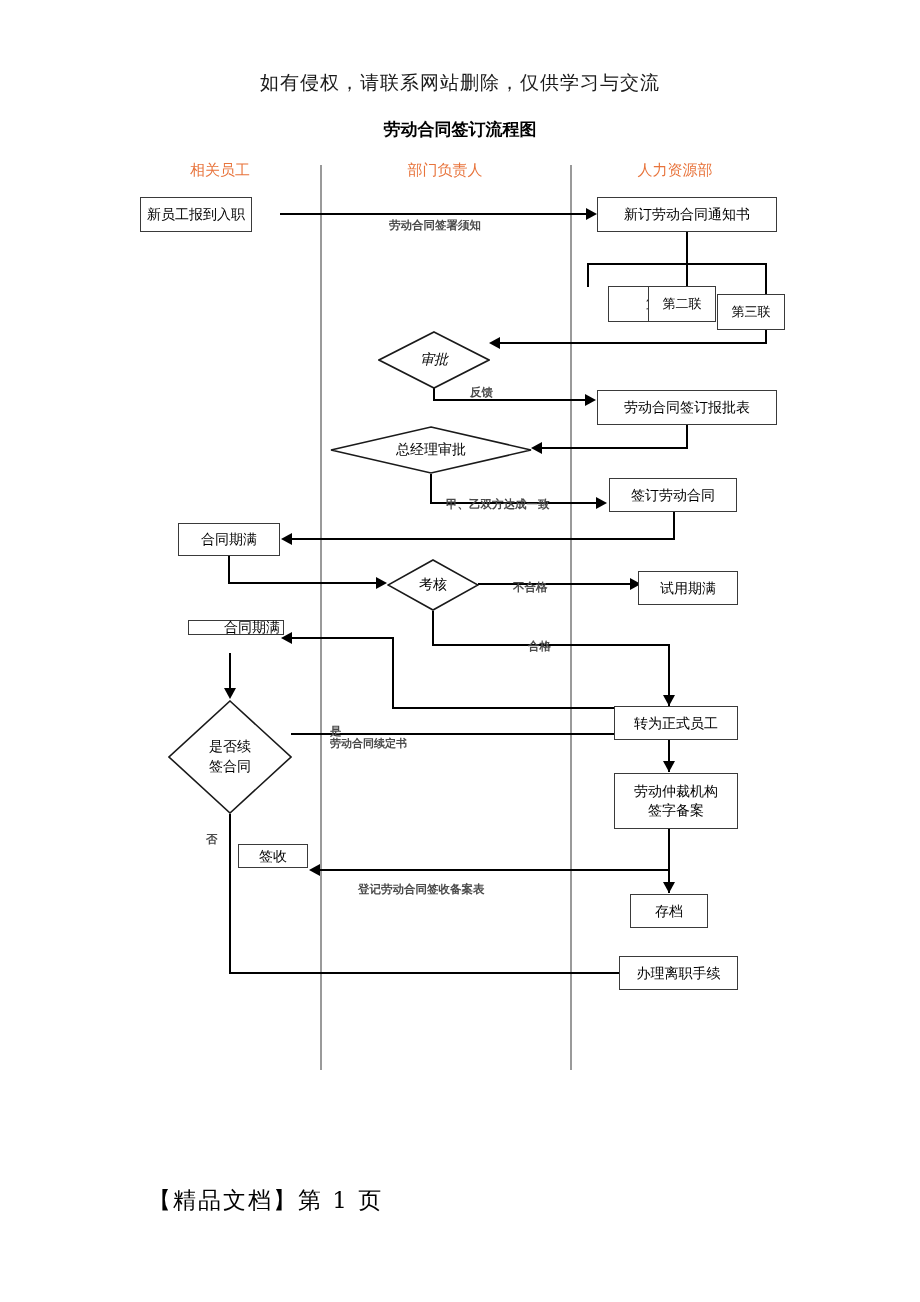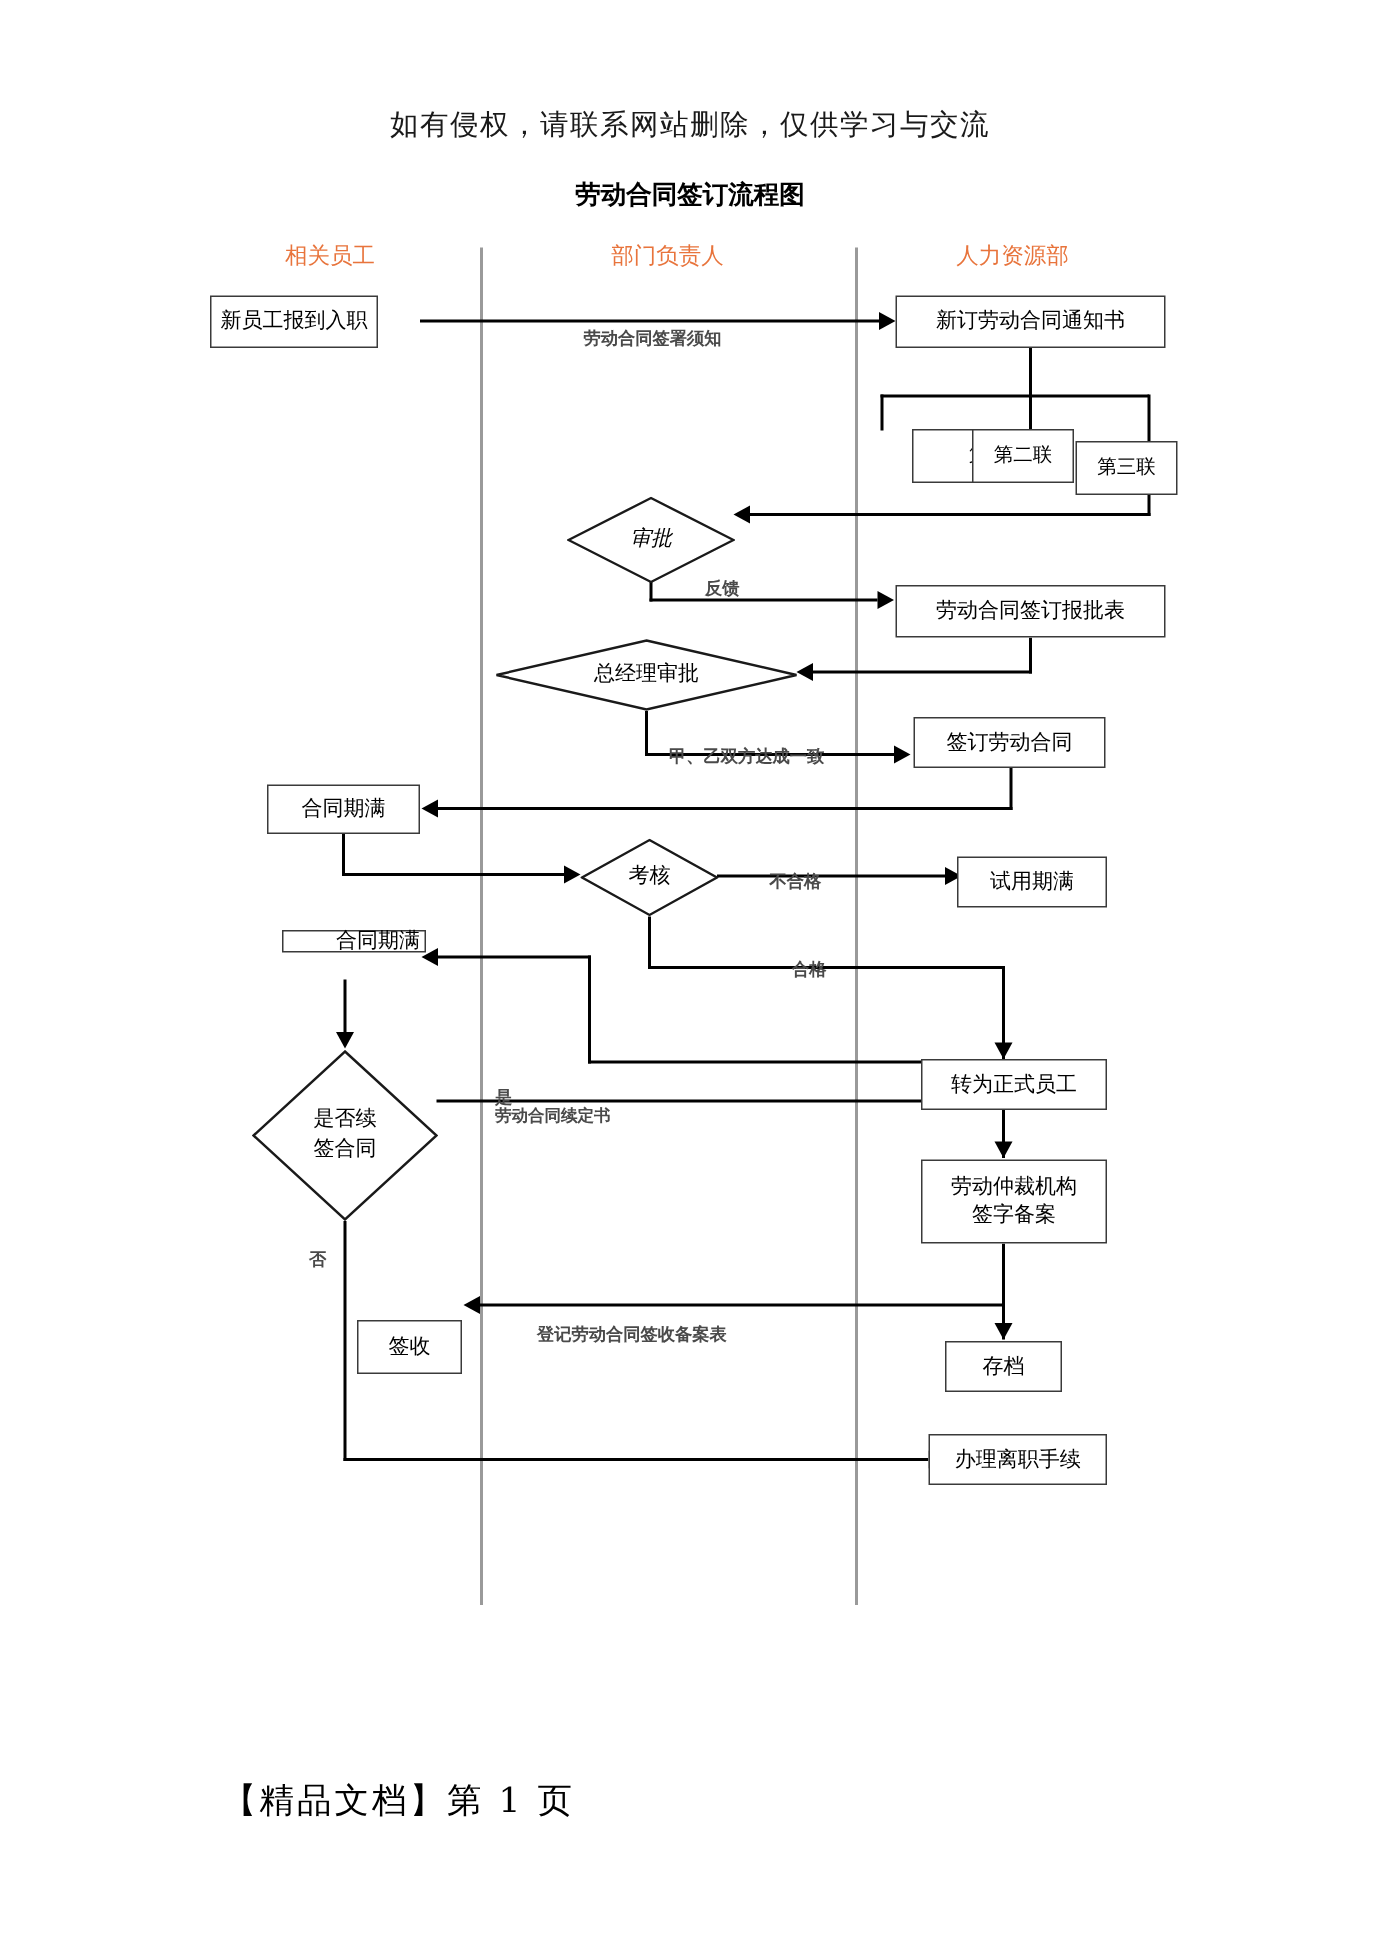--- a/index.html
+++ b/index.html
@@ -279,17 +279,17 @@
   <div class="arrow down" style="left:663px; top:882px;"></div>
 
   <div class="node" style="left:630px; top:894px; width:78px; height:34px;">存档</div>
 
   <div class="node" style="left:619px; top:956px; width:119px; height:34px;">办理离职手续</div>
 
   <div class="conn h" style="left:320px; top:869px; width:349px;"></div>
   <div class="arrow left" style="left:309px; top:864px;"></div>
   <div class="edge-label" style="left:358px; top:882px;">登记劳动合同签收备案表</div>
 
-  <div class="node" style="left:238px; top:880px; width:70px; height:36px;">签收</div>
+  <div class="node" style="left:238px; top:844px; width:70px; height:24px;">签收</div>
 
   <div class="footer">【精品文档】第 1 页</div>
 
 </div>
 
 </body></html>

